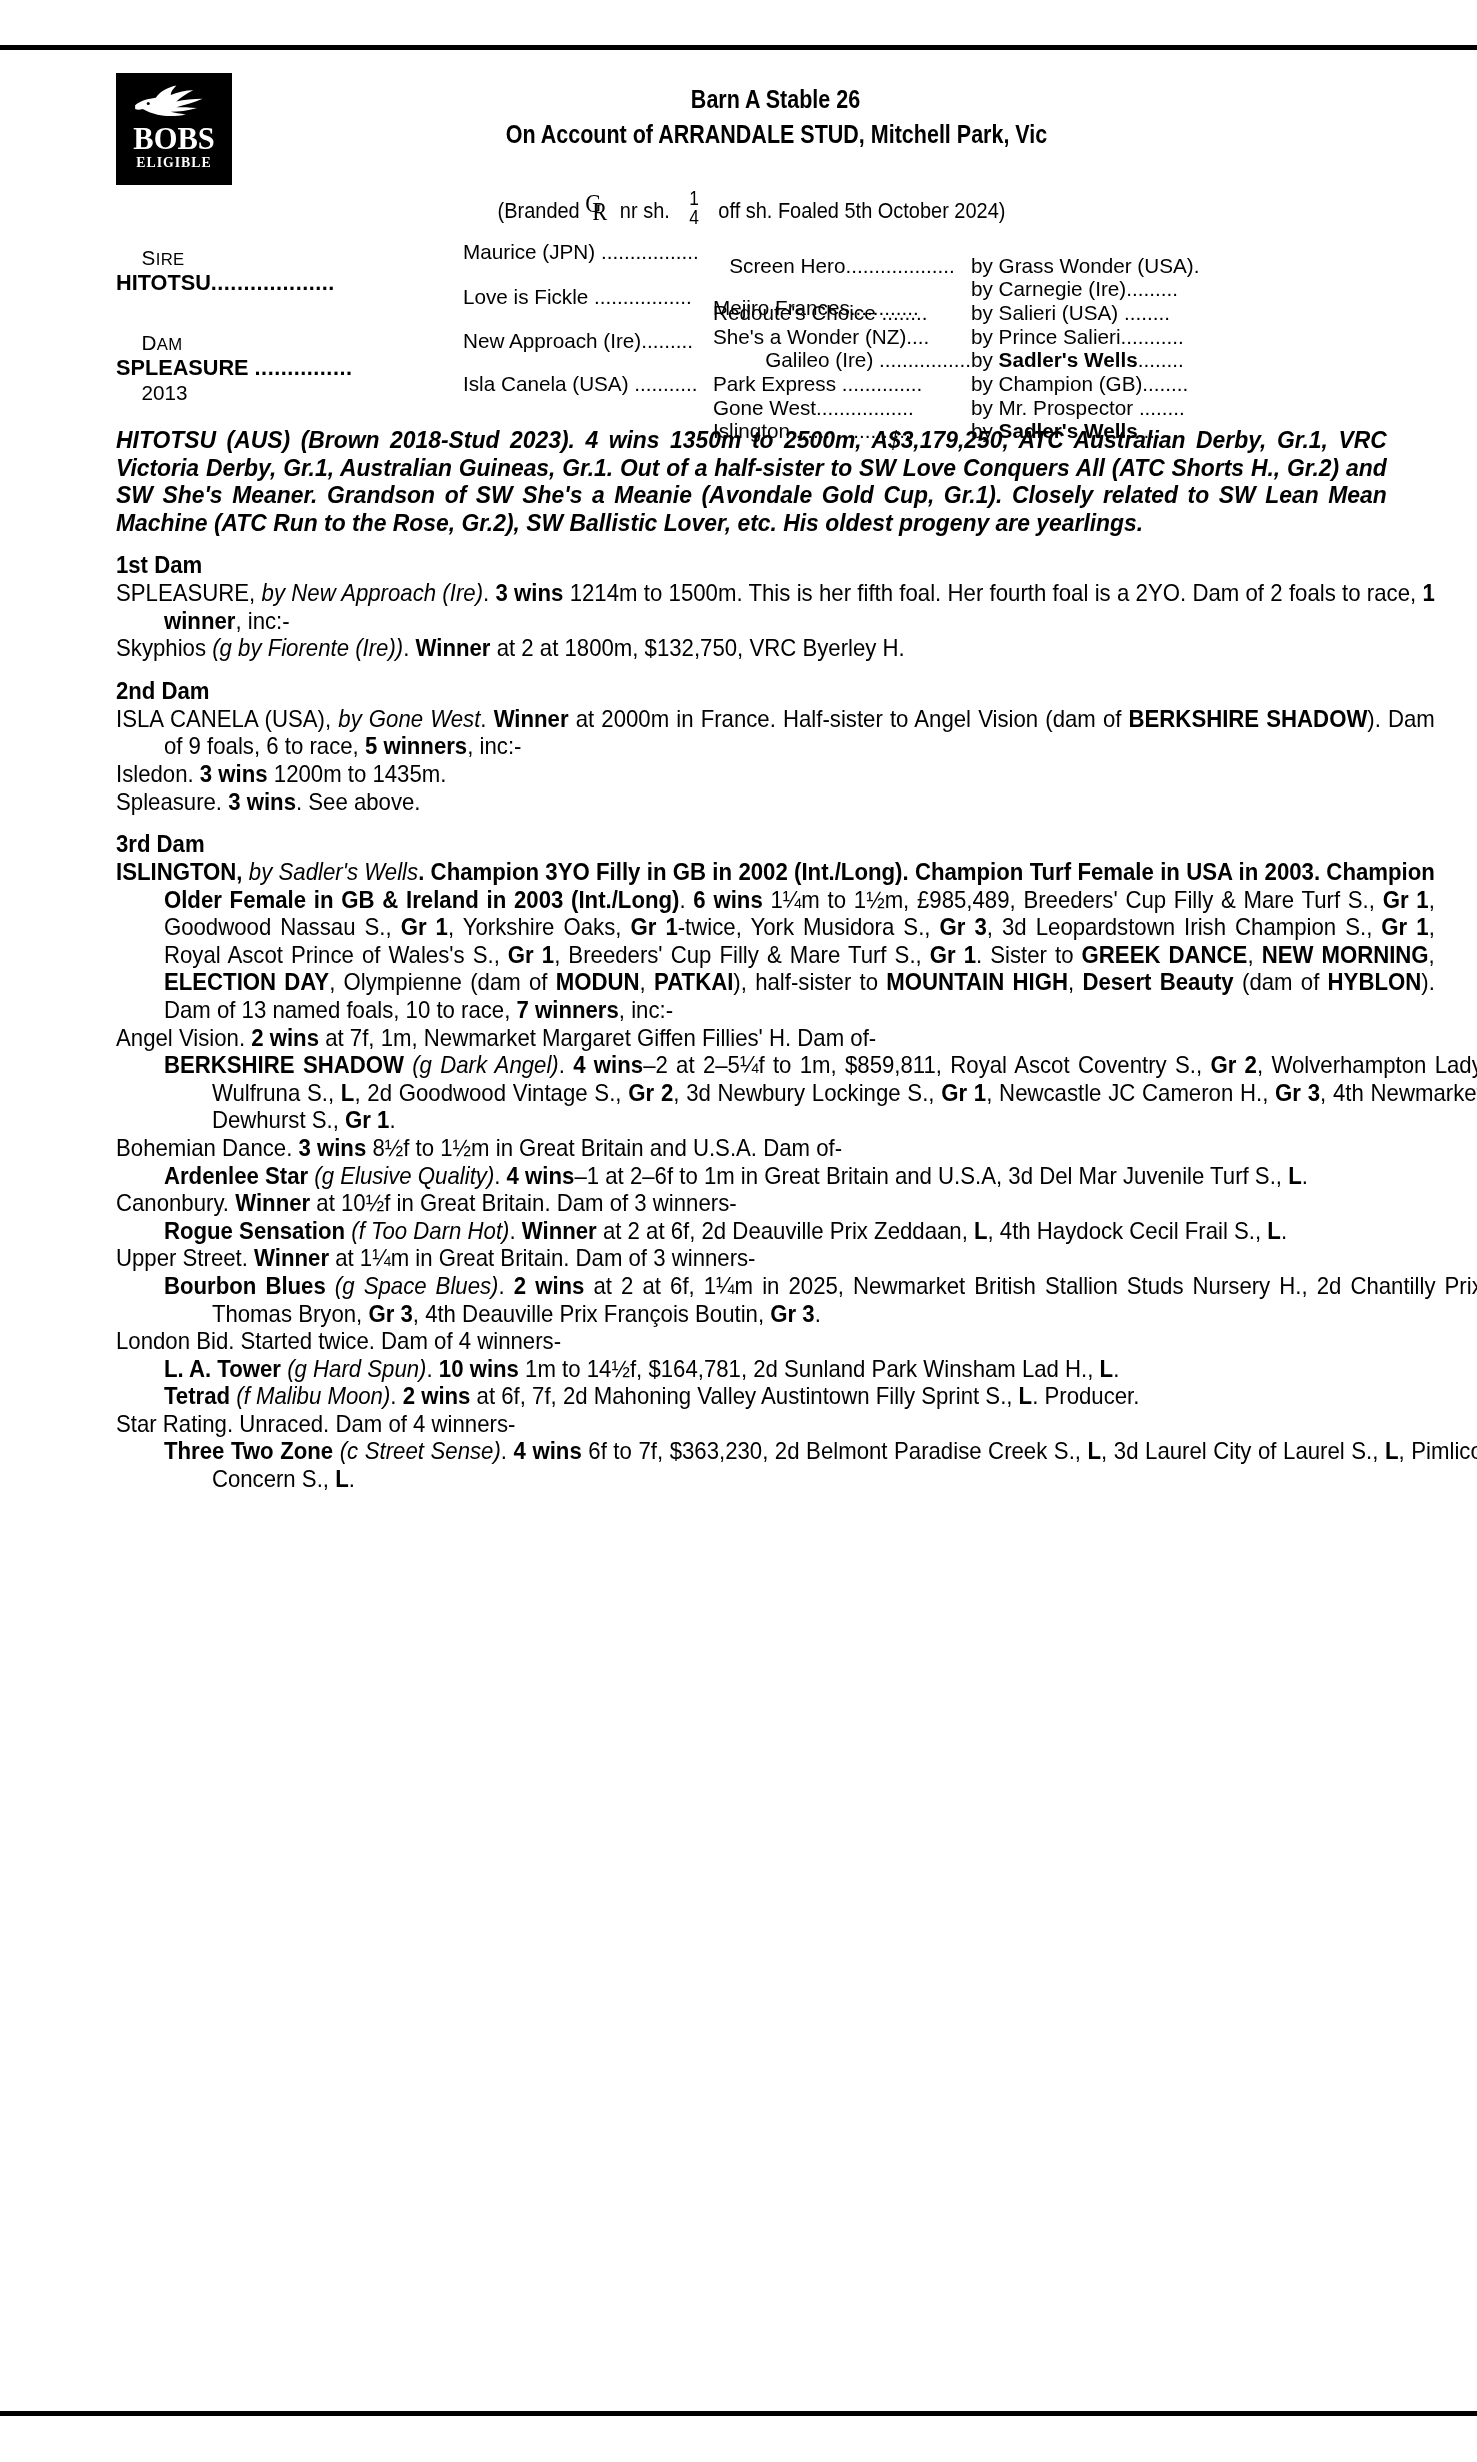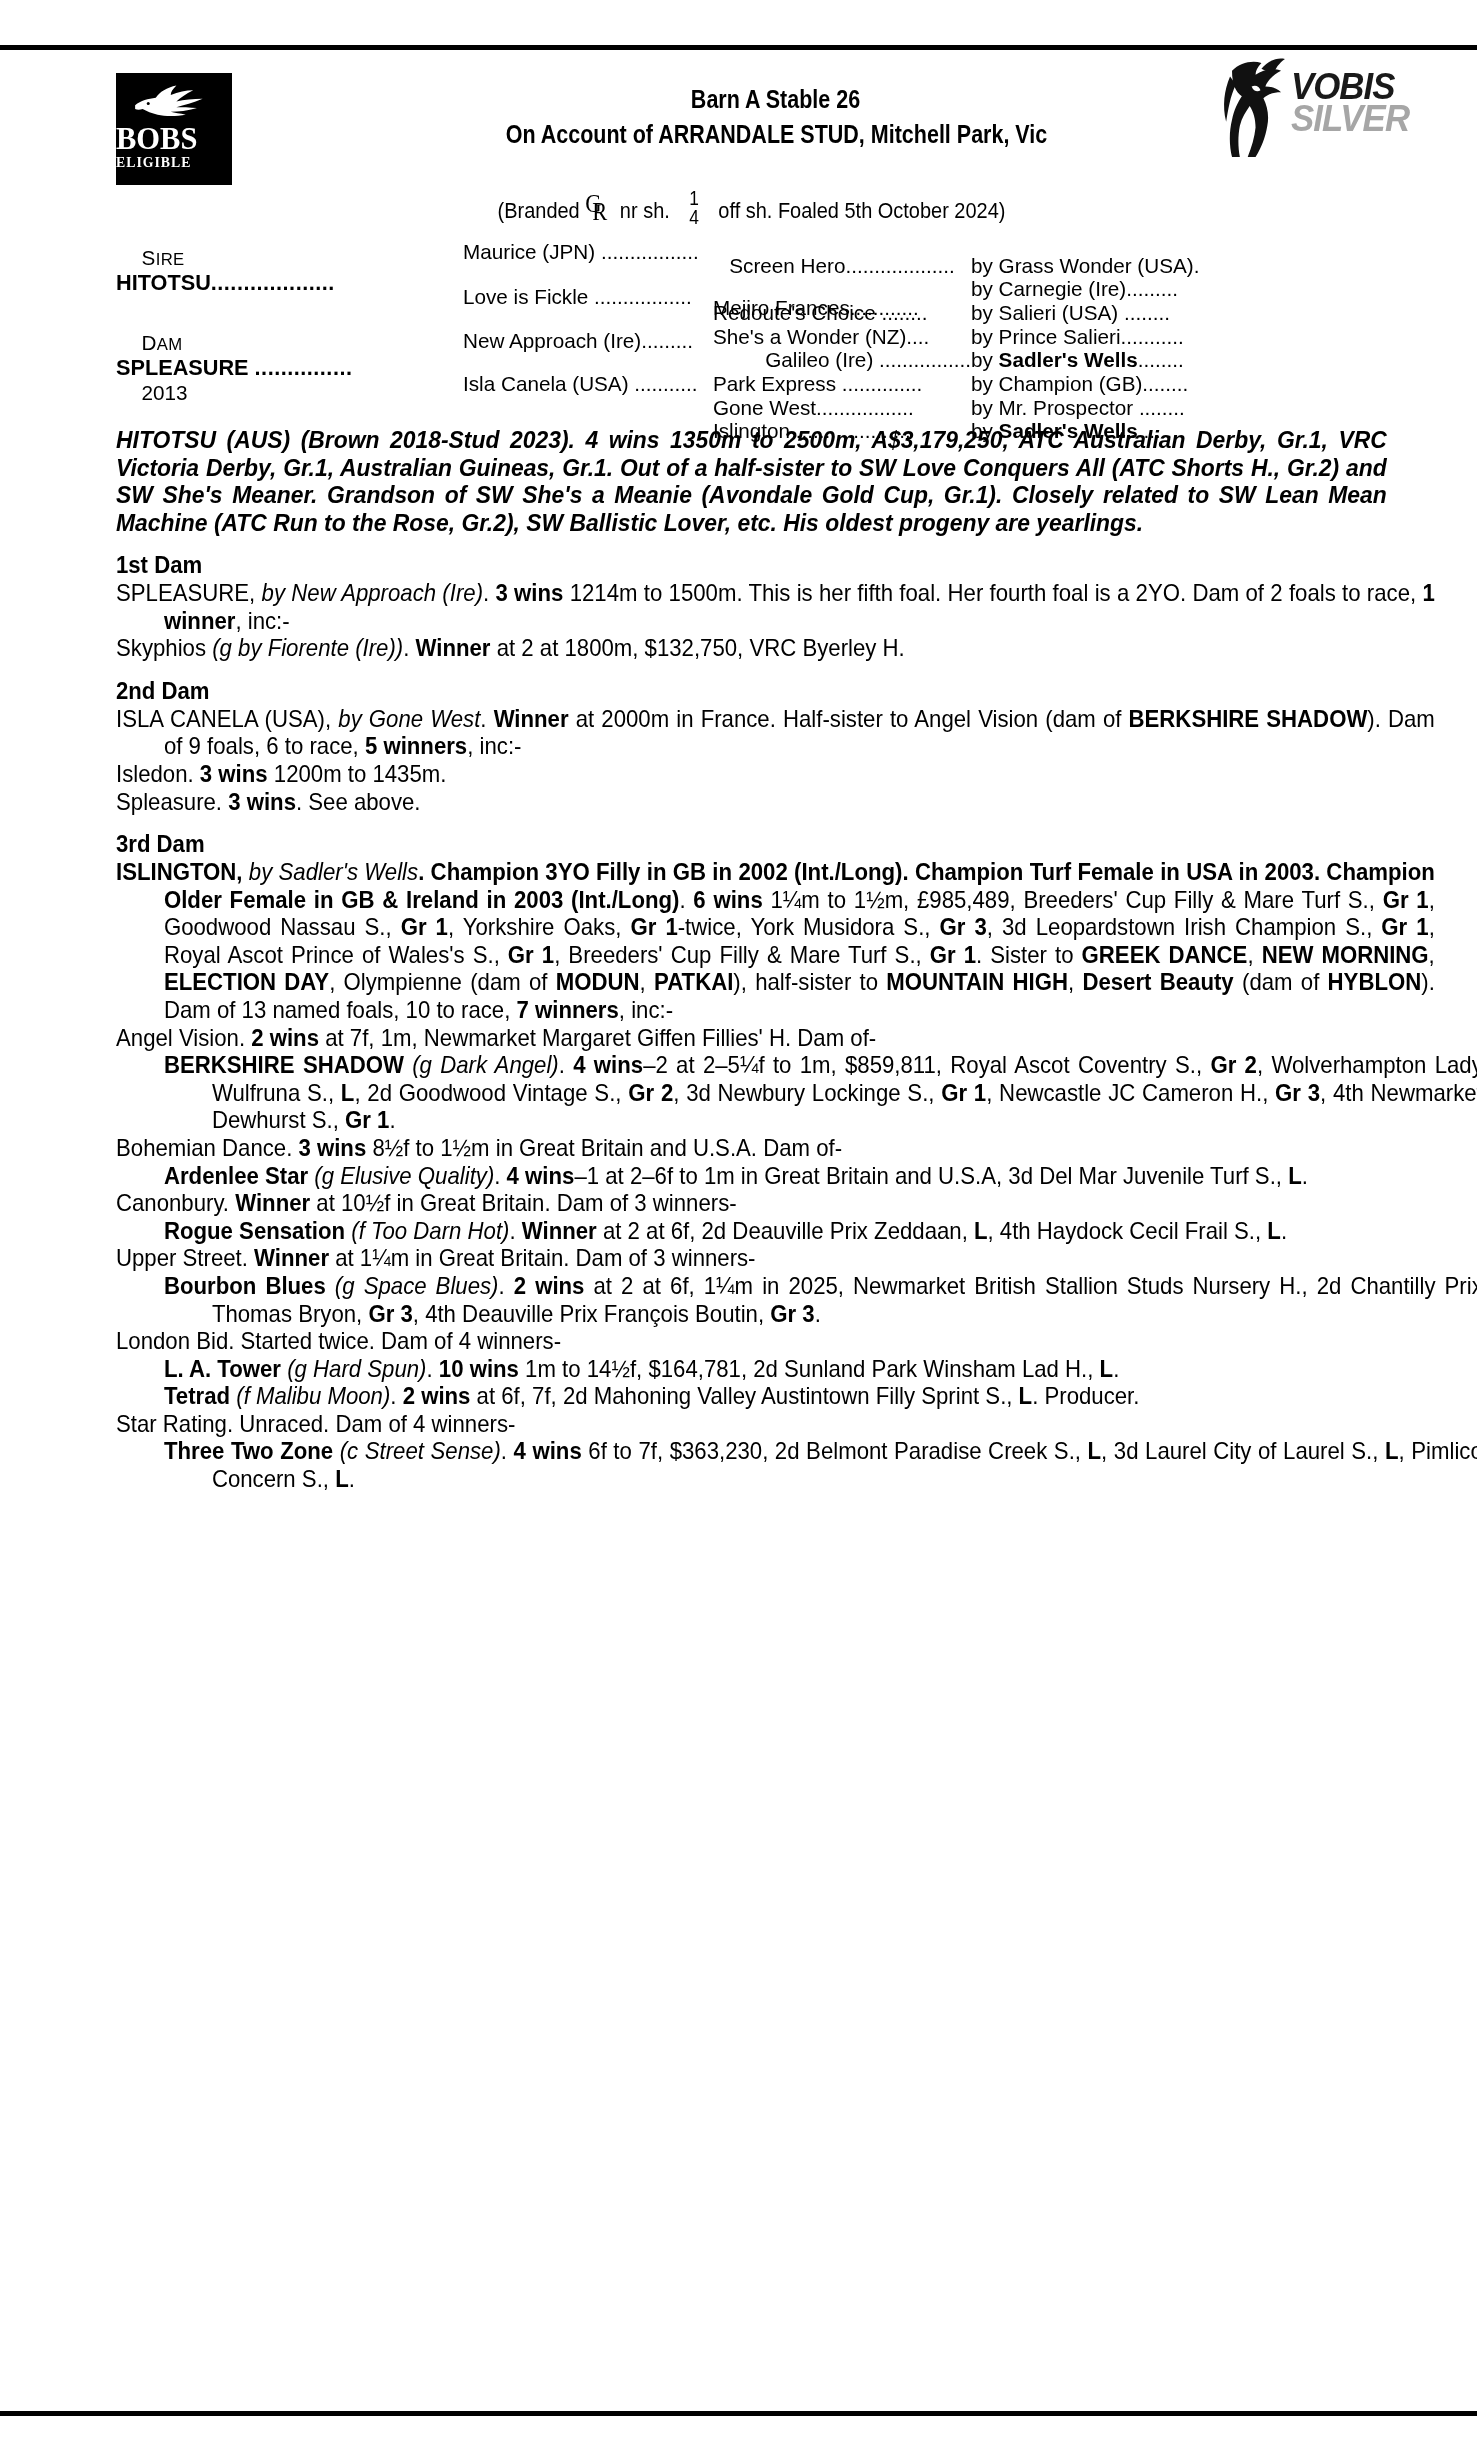--- a/index.html
+++ b/index.html
@@ -50,21 +50,21 @@
     height: 130px;
   }
   .bobs-logo {
     position: absolute;
     left: 0px;
     top: 17.7px;
     width: 116px;
     height: 112px;
     background: #000;
     color: #fff;
-    text-align: left;
+    text-align: center;
     box-sizing: border-box;
     padding-top: 3.9px;
   }
   .bobs-horse {
     width: 95px;
     height: 45px;
     margin: 2px auto 0 auto;
     display: block;
   }
   .bobs-word {
@@ -344,36 +344,20 @@
           <path fill="#ffffff" d="M30 22 C33 21 36 21 38 22 C36 25 33 26 30 25 Z"></path>
           <circle cx="22" cy="26" r="1.6" fill="#000000"></circle>
         </svg>
         <div class="bobs-word">BOBS</div>
         <div class="bobs-sub">ELIGIBLE</div>
       </div>
 
       <div class="barn">Barn A Stable 26</div>
       <div class="account">On Account of ARRANDALE STUD, Mitchell Park, Vic</div>
 
-      <div class="vobis">
-        <svg class="vobis-jockey" viewBox="0 0 74 104">
-          <path fill="#111111" d="M10 14 C18 6 30 3 40 6 C36 10 34 14 34 18 C42 13 52 11 60 14
-            C52 18 46 24 44 30 C50 30 56 32 60 36 C52 36 46 38 42 42
-            C46 50 48 60 46 70 C44 82 40 92 34 102 L26 102 C30 92 33 82 34 72
-            C34 64 32 56 28 50 C24 56 20 62 18 70 C16 80 16 92 18 102 L10 102
-            C7 90 7 76 10 64 C12 54 16 46 20 40 C14 36 10 28 10 14 Z"></path>
-          <path fill="#111111" d="M40 12 C46 4 56 0 64 2 C58 6 54 12 52 18 Z"></path>
-          <path fill="#111111" d="M8 20 C2 34 0 50 4 66 C6 54 8 40 14 28 Z"></path>
-          <path fill="#ffffff" d="M30 30 C34 28 38 30 39 34 C36 36 32 35 30 30 Z"></path>
-        </svg>
-        <div class="vobis-text">
-          <span class="vobis-top">VOBIS</span>
-          <span class="vobis-bot">SILVER</span>
-        </div>
-      </div>
     </div>
 
 
     <div class="branded">
       <span>(Branded</span>
       <span class="brand-mark">
         <span class="g">G</span>
         <span class="r">R</span>
       </span>
       <span>nr sh.</span>

